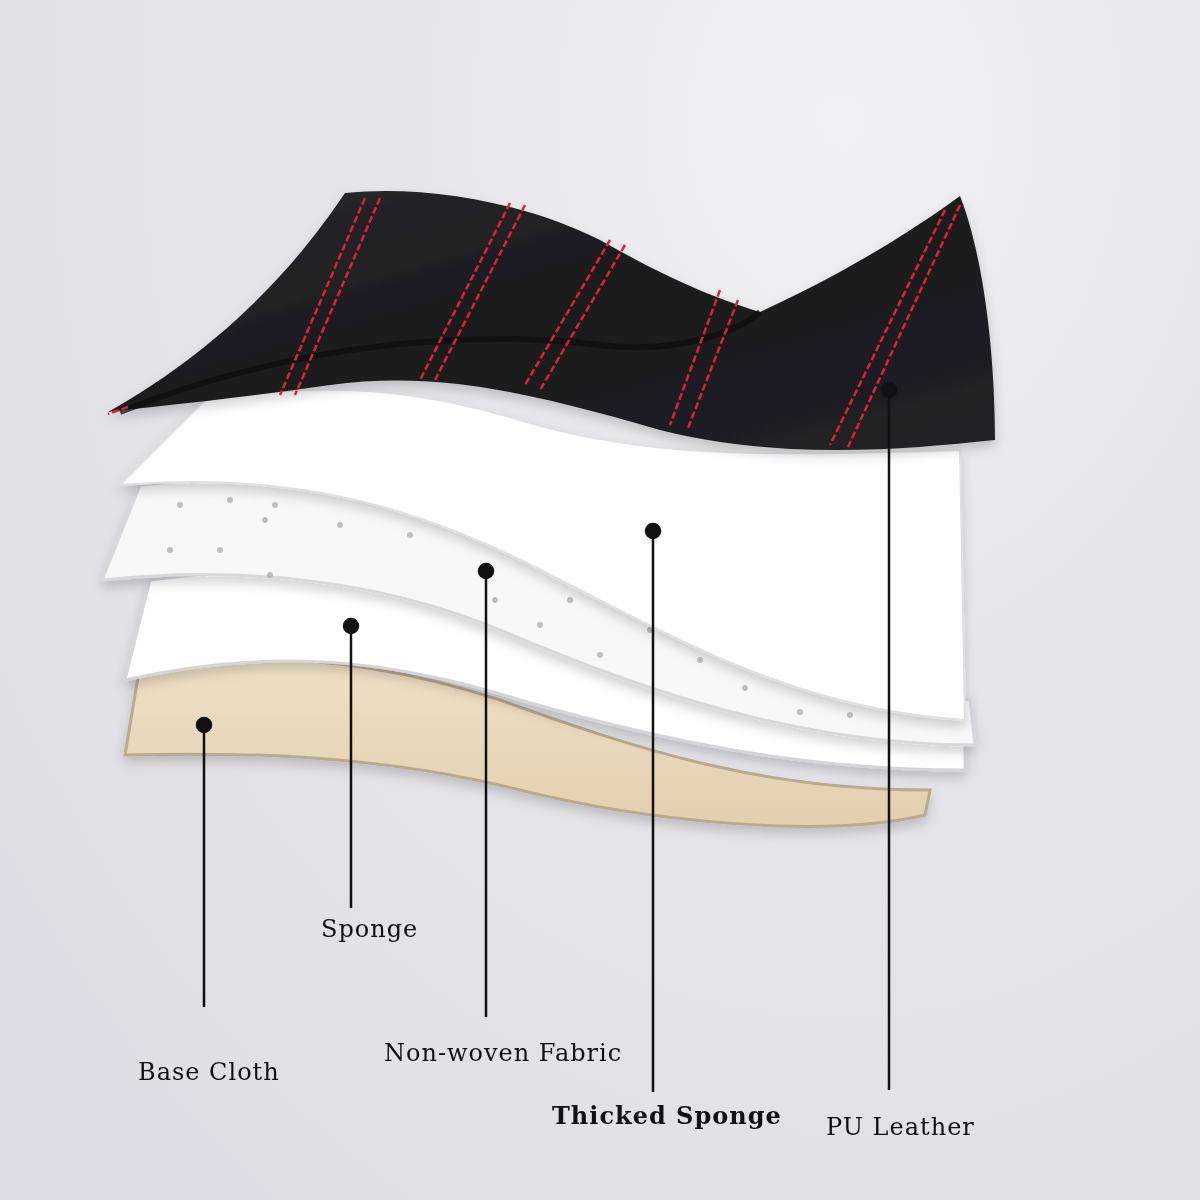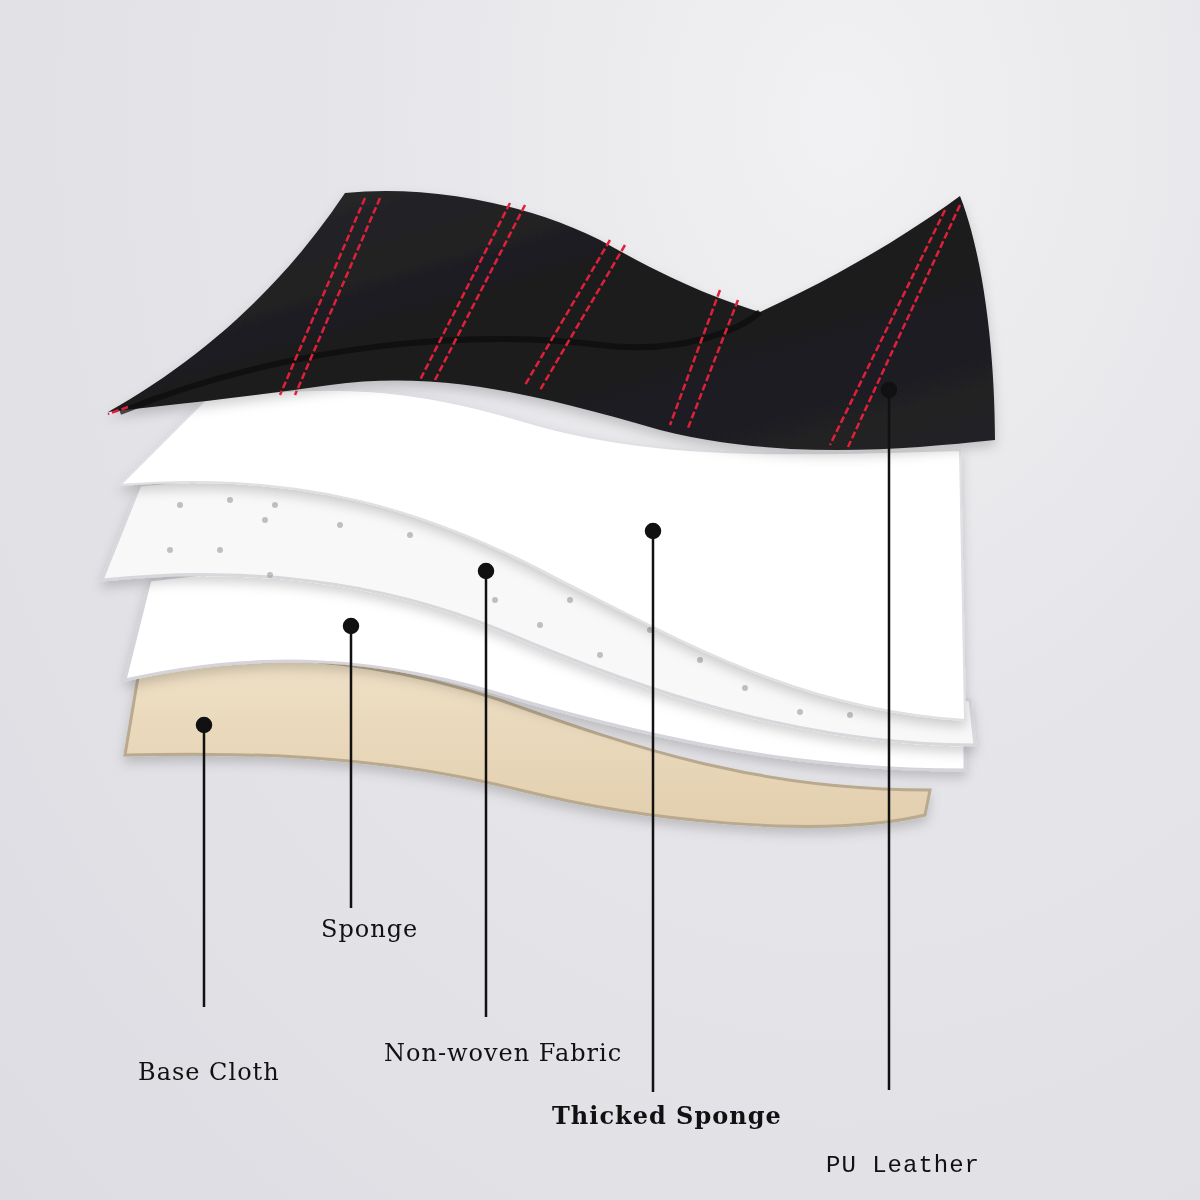--- a/index.html
+++ b/index.html
@@ -104,14 +104,14 @@
           <line x1="204" y1="725" x2="204" y2="1007"></line>
           <circle cx="204" cy="725" r="7"></circle>
         </g>
     </g>
   </svg>
 
   <div class="label" style="left:306px;top:915px;margin-left:15px;">Sponge</div>
   <div class="label" style="left:138px;top:1058px;">Base Cloth</div>
   <div class="label" style="left:384px;top:1023px;margin-top:16px;">Non-woven Fabric</div>
   <div class="label" style="left:552px;top:1101px;font-weight:bold;">Thicked Sponge</div>
-  <div class="label" style="left:826px;top:1152px;font-family:Liberation Mono, monospace;">PU Leather</div>
+  <div class="label" style="left:826px;top:1113px;">PU Leather</div>
 </div>
 
 </body></html>

